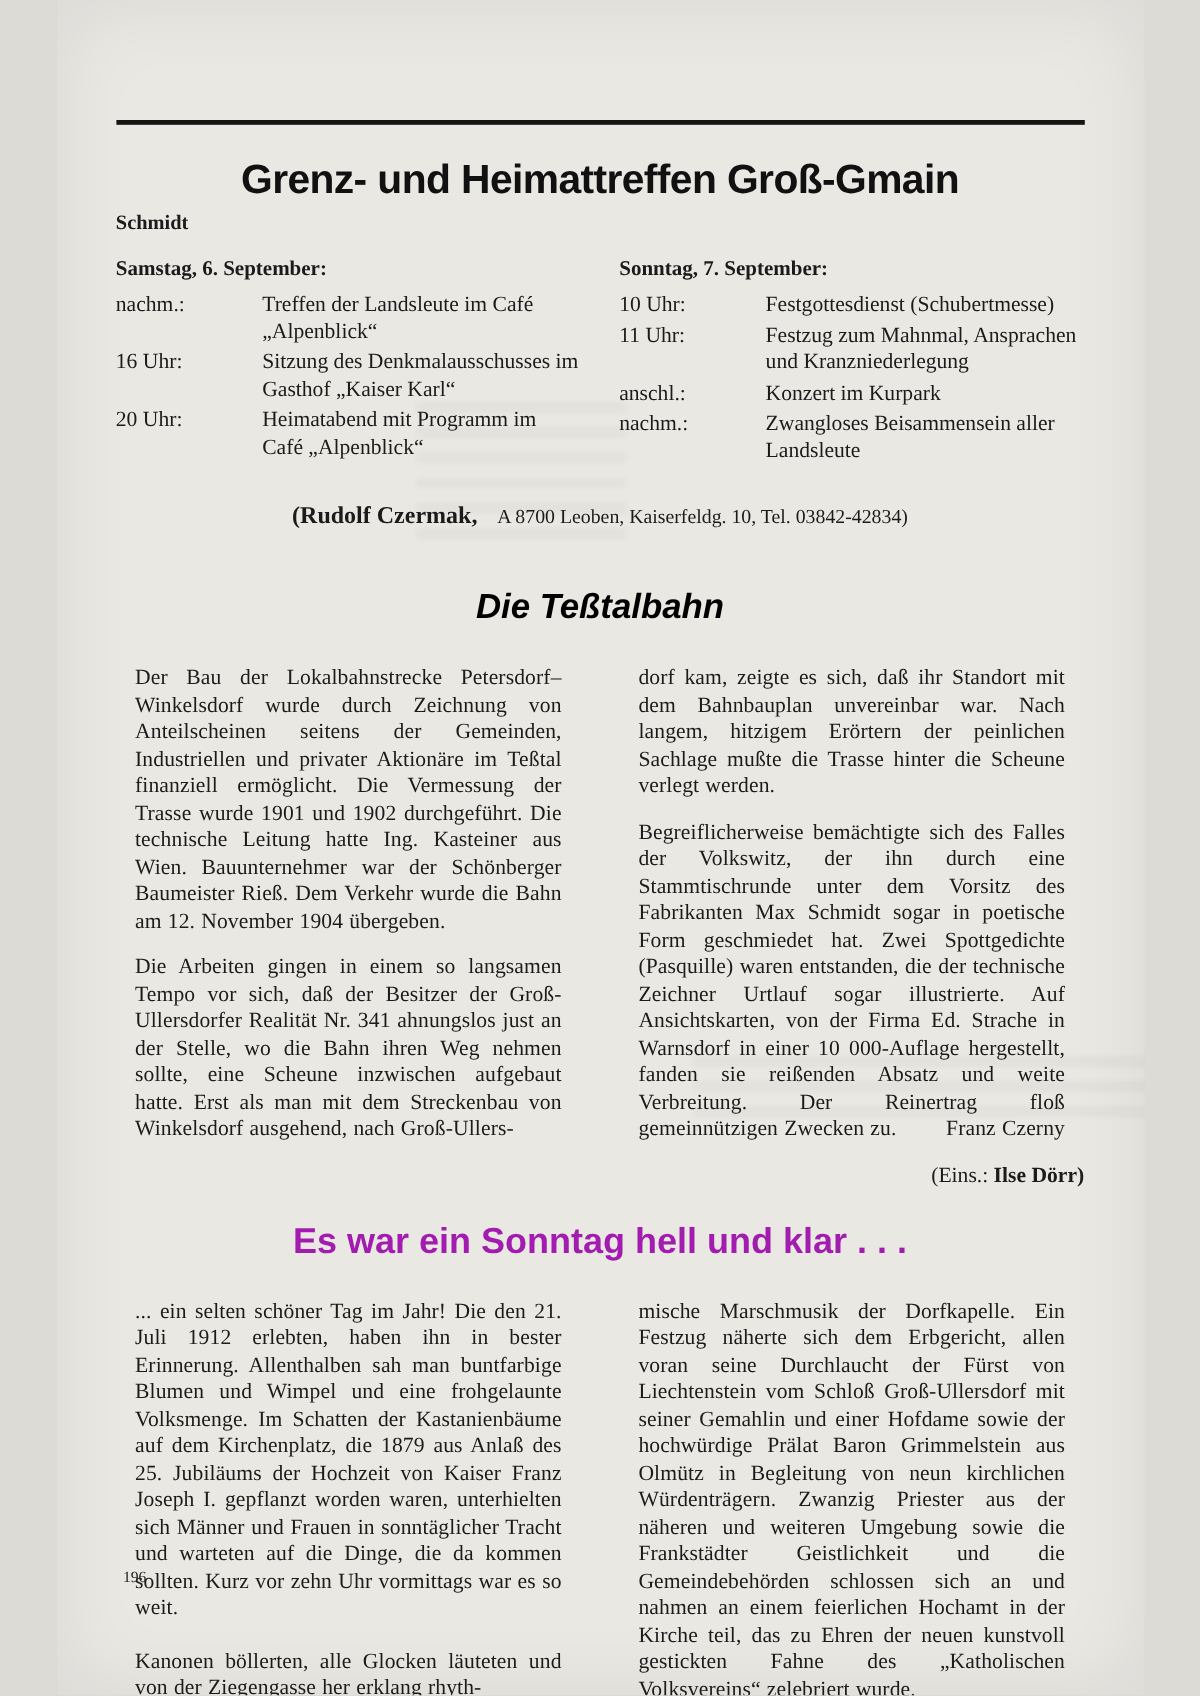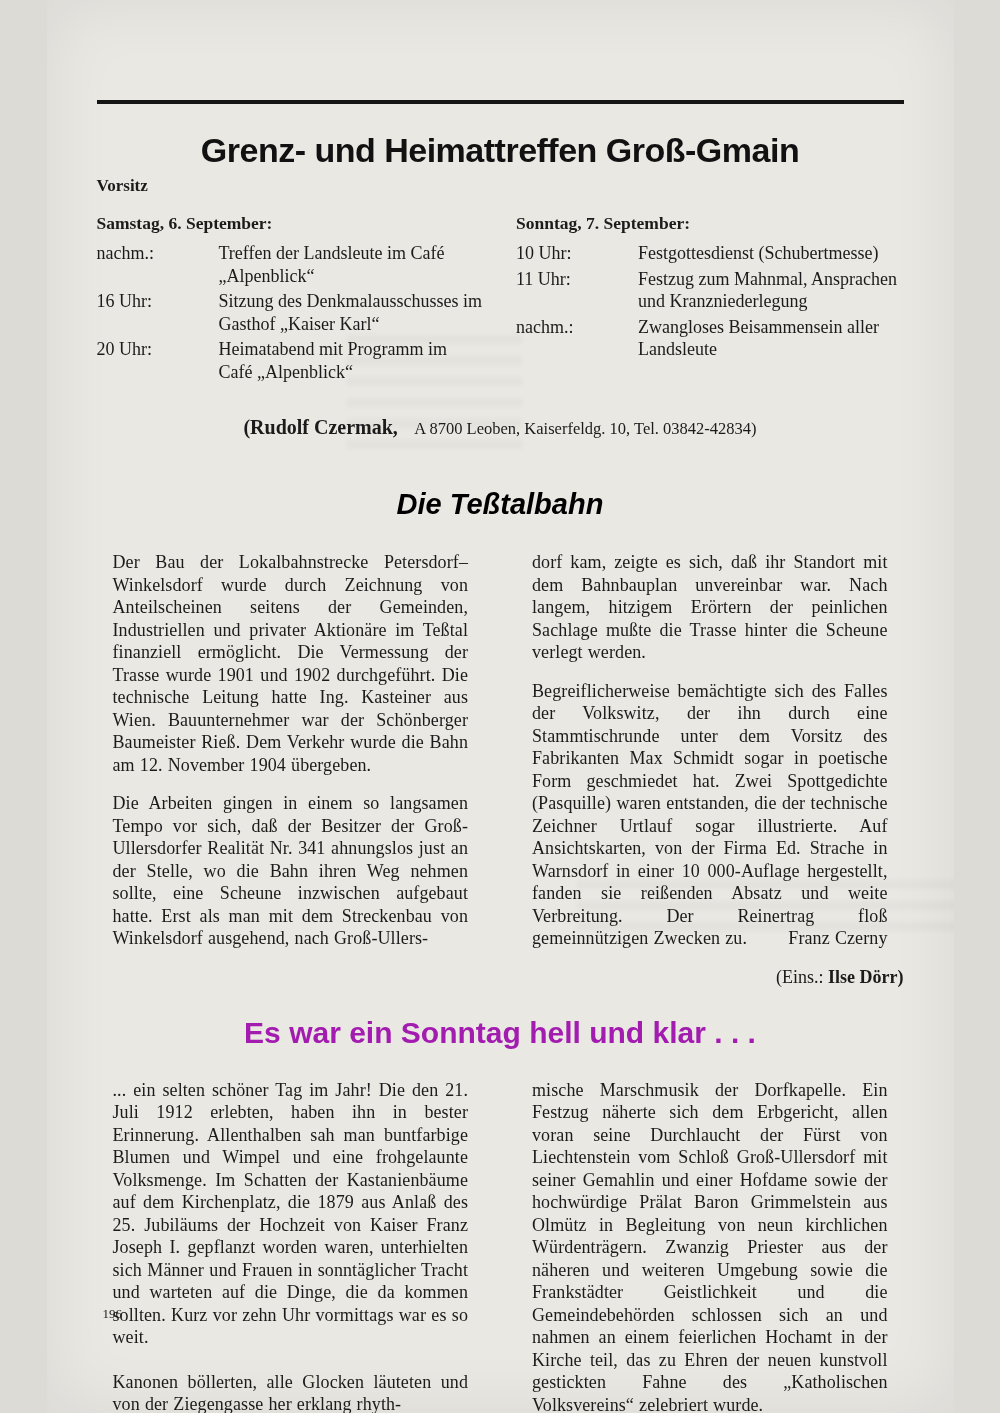--- a/index.html
+++ b/index.html
@@ -138,21 +138,21 @@
 <div class="sheet">
 
   <div class="ghost" id="ghost-1"></div>
   <div class="ghost" id="ghost-2"></div>
   <div class="ghost" id="ghost-3"></div>
 
   <div class="top-rule"></div>
 
   <header>
     <h1 class="main-title">Grenz- und Heimattreffen Groß-Gmain</h1>
-    <div class="program-label">Vorsitz</div>
+    <div class="program-label">Schmidt</div>
   </header>
 
   <section class="schedule">
     <div class="sched-col">
       <div class="sched-head">Samstag, 6. September:</div>
       <div class="sched-row">
         <span class="time">nachm.:</span>
         <span class="event">Treffen der Landsleute im Café „Alpenblick“</span>
       </div>
       <div class="sched-row">
@@ -166,20 +166,24 @@
     </div>
     <div class="sched-col">
       <div class="sched-head">Sonntag, 7. September:</div>
       <div class="sched-row">
         <span class="time">10 Uhr:</span>
         <span class="event">Festgottesdienst (Schubertmesse)</span>
       </div>
       <div class="sched-row">
         <span class="time">11 Uhr:</span>
         <span class="event">Festzug zum Mahnmal, Ansprachen und Kranzniederlegung</span>
+      </div>
+      <div class="sched-row">
+        <span class="time">anschl.:</span>
+        <span class="event">Konzert im Kurpark</span>
       </div>
       <div class="sched-row">
         <span class="time">nachm.:</span>
         <span class="event">Zwangloses Beisammensein aller Landsleute</span>
       </div>
     </div>
   </section>
 
   <div class="contact-line">
     <span class="contact-name">(Rudolf Czermak,</span>

